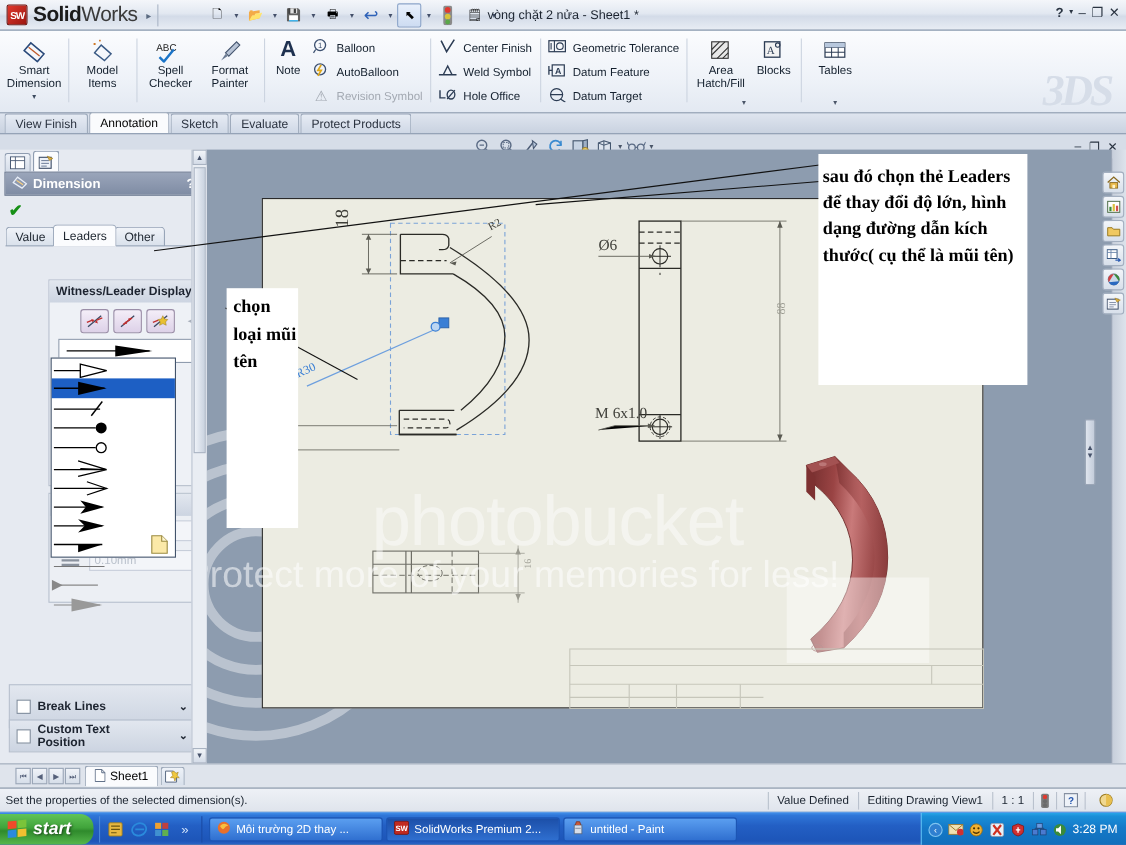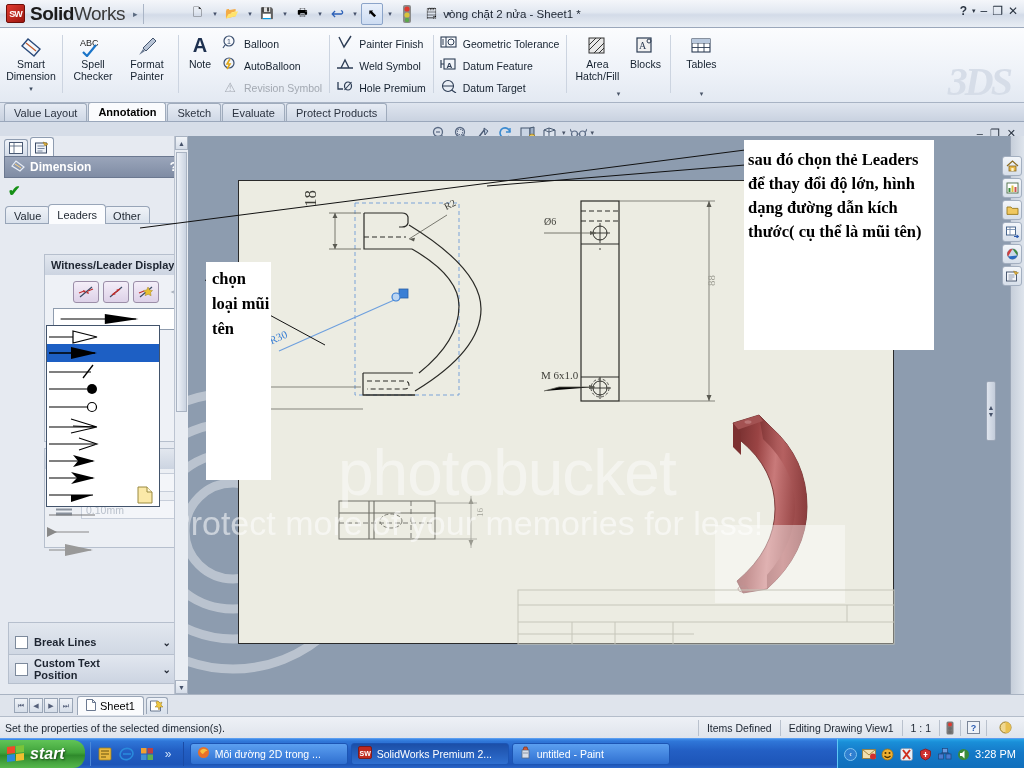--- a/index.html
+++ b/index.html
@@ -83,21 +83,21 @@
     display:flex; align-items:flex-end; padding-left:4px;
   }
   .tab{
     height:18px; padding:0 9px; display:flex;align-items:center;
     font-size:11px; color:#2b3340;
     background:linear-gradient(to bottom,#e7ecf4,#cfd8e6);
     border:1px solid #9fabbc; border-bottom:none;
     border-radius:3px 3px 0 0; margin-right:1px;
   }
   .tab.active{
-    background:#fafbfd; color:#000; font-weight:bold; height:19px;
+    background:#fafbfd; color:#000; font-weight:normal; height:19px;
   }
 
   
   .viewbar{
     position:absolute; left:0; top:122px; width:1024px; height:22px;
     background:#d6dde8;
     display:flex; align-items:center;
   }
   .viewbar .icons{ position:absolute; left:512px; transform:translateX(-50%); display:flex; align-items:center; gap:3px;}
   .vb-ic{ width:19px;height:18px;display:flex;align-items:center;justify-content:center;font-size:13px;color:#4a5568;}
@@ -385,20 +385,32 @@
             <path d="M3 11 L9 4 L21 14 L15 21 Z" fill="none" stroke="#2a4a7a" stroke-width="1.4"></path>
             <path d="M7 8 L17 16" stroke="#c05a2a" stroke-width="1.2"></path>
           </svg>
       </span>
       <span style="white-space:pre-line">Smart
 Dimension</span>
       <span class="dd">▾</span>
     </div>
   </div>
 
+  <div class="rgroup">
+    <div class="bigbtn">
+      <span class="gl">
+        <svg width="24" height="22" viewBox="0 0 24 22">
+            <path d="M5 13 L11 6 L20 14 L14 20 Z" fill="none" stroke="#3a5a84" stroke-width="1.3"></path>
+            <path d="M4 5 l2 0 M5 4 l0 2 M9 2 l1.6 0 M9.8 1.2 l0 1.6" stroke="#d07a2a" stroke-width="1.2"></path>
+          </svg>
+      </span>
+      <span style="white-space:pre-line">Model
+Items</span>
+    </div>
+  </div>
 
   <div class="rgroup">
     <div class="bigbtn">
       <span class="gl">
         <svg width="30" height="22" viewBox="0 0 30 22">
             <text x="2" y="11" font-size="9" font-family="Liberation Sans" fill="#222">ABC</text>
             <path d="M5 17 l4 4 l9 -11" fill="none" stroke="#1a74c8" stroke-width="2.2"></path>
           </svg>
       </span>
       <span style="white-space:pre-line">Spell
@@ -449,39 +461,39 @@
   </div>
 
   <div class="rgroup">
     <div class="smallcol">
       <div class="smallbtn">
         <span class="gl">
           <svg width="16" height="14" viewBox="0 0 16 14">
               <path d="M2 2 L7 12 L14 1" fill="none" stroke="#2c3c54" stroke-width="1.4"></path>
             </svg>
         </span>
-        <span>Painter Finish</span>
+        <span>Center Finish</span>
       </div>
       <div class="smallbtn">
         <span class="gl">
           <svg width="18" height="14" viewBox="0 0 18 14">
               <path d="M1 11 h16 M5 11 L9 3 L13 11" fill="none" stroke="#2c3c54" stroke-width="1.3"></path>
             </svg>
         </span>
         <span>Weld Symbol</span>
       </div>
       <div class="smallbtn">
         <span class="gl">
           <svg width="18" height="14" viewBox="0 0 18 14">
               <path d="M2 3 v7 h5" fill="none" stroke="#2c3c54" stroke-width="1.3"></path>
               <ellipse cx="12" cy="7" rx="3.5" ry="4" fill="none" stroke="#2c3c54" stroke-width="1.2"></ellipse>
               <path d="M8.5 11 L15.5 3" stroke="#2c3c54" stroke-width="1.1"></path>
             </svg>
         </span>
-        <span>Hole Premium</span>
+        <span>Hole Office</span>
       </div>
     </div>
   </div>
 
   <div class="rgroup">
     <div class="smallcol">
       <div class="smallbtn">
         <span class="gl">
           <svg width="18" height="14" viewBox="0 0 18 14">
               <rect x="1" y="2" width="15" height="10" fill="none" stroke="#2c3c54" stroke-width="1.1"></rect>
@@ -550,21 +562,21 @@
       </span>
       <span>Tables</span>
       <span class="grpdd">▾</span>
     </div>
   </div>
 
   <div class="ds-wm">3DS</div>
 </div>
 
 <div class="tabstrip">
-  <div class="tab">Value Layout</div>
+  <div class="tab">View Finish</div>
   <div class="tab active">Annotation</div>
   <div class="tab">Sketch</div>
   <div class="tab">Evaluate</div>
   <div class="tab">Protect Products</div>
 </div>
 
 <div class="viewbar">
   <div class="icons">
     <div class="vb-ic">
       <svg width="15" height="15" viewBox="0 0 15 15">
@@ -688,22 +700,22 @@
       <path d="M5 42 h52" stroke="#5a5a52" stroke-width="0.8"></path>
       <path d="M57 42 l-6 -2 v4 z" fill="#5a5a52"></path>
 
       <path d="M5 200 L20 196 h36" stroke="#5a5a52" stroke-width="0.8"></path>
       <path d="M56 196 l-6 -2 v4 z" fill="#5a5a52"></path>
 
       <path d="M80 10 h96 M80 210 h96" stroke="#5a5a52" stroke-width="0.7"></path>
       <path d="M170 10 v200" stroke="#5a5a52" stroke-width="0.7"></path>
       <path d="M170 10 l-2.5 6 h5 z M170 210 l-2.5 -6 h5 z" fill="#5a5a52"></path>
     </svg>
-    <div class="dimtxt" style="left:305px;top:35px;font-size:10px;">Ø6</div>
-    <div class="dimtxt" style="left:302px;top:188px;font-size:11px;">M 6x1.0</div>
+    <div class="dimtxt" style="left:305px;top:35px;font-size:14px;">Ø6</div>
+    <div class="dimtxt" style="left:302px;top:188px;font-size:14px;">M 6x1.0</div>
     <div class="dimtxt rot" style="left:466px;top:105px;font-size:11px;color:#9a9a90;">88</div>
 
     <svg style="position:absolute;left:90px;top:310px;" width="260" height="80" viewBox="0 0 260 80">
       <rect x="10" y="10" width="96" height="38" fill="none" stroke="#6e6e66" stroke-width="1"></rect>
       <path d="M10 22 h96" stroke="#6e6e66" stroke-width="1"></path>
       <path d="M10 32 h96" stroke="#6e6e66" stroke-width="0.9" stroke-dasharray="5,3"></path>
       <path d="M40 10 v38 M45 10 v38" stroke="#6e6e66" stroke-width="1.1"></path>
       <path d="M82 10 v38" stroke="#6e6e66" stroke-width="0.9" stroke-dasharray="5,3"></path>
       <ellipse cx="62" cy="30" rx="11" ry="7" fill="none" stroke="#6e6e66" stroke-width="0.9" stroke-dasharray="4,2"></ellipse>
       <path d="M106 12 h42 M106 48 h42" stroke="#9a9a90" stroke-width="0.7"></path>
@@ -1057,21 +1069,21 @@
     <svg width="14" height="12" viewBox="0 0 14 12">
         <path d="M0.5 1 h7 l3 3 v7 H0.5 Z" fill="#fff" stroke="#5a6a84" stroke-width="0.9"></path>
         <path d="M8 1 l2 2 l2 -1 l-1 3 l2 2 l-3 0 l-1 3 l-1 -3 l-3 0 l2 -2 l-1 -3 z" fill="#f0c840" stroke="#9a7a20" stroke-width="0.5"></path>
       </svg>
   </div>
 </div>
 
 <div class="statusbar">
   <div class="sb-left">Set the properties of the selected dimension(s).</div>
   <div class="sb-right">
-    <div class="sb-cell">Items Defined</div>
+    <div class="sb-cell">Value Defined</div>
     <div class="sb-cell">Editing Drawing View1</div>
     <div class="sb-cell">1 : 1</div>
     <div class="sb-ic">
       <svg width="8" height="14" viewBox="0 0 8 14">
           <rect x="0.5" y="0.5" width="7" height="13" rx="1.5" fill="#7a7a7a"></rect>
           <circle cx="4" cy="3.5" r="2" fill="#e03a2f"></circle>
           <circle cx="4" cy="7.5" r="1.8" fill="#6b6b6b"></circle>
           <circle cx="4" cy="11" r="1.8" fill="#6b6b6b"></circle>
         </svg>
     </div>
@@ -1124,21 +1136,21 @@
     <span class="ql-ic" style="color:#cfe2fa;font-size:12px;">»</span>
   </div>
   <div class="tb-items">
     <div class="tb-item">
       <span>
         <svg width="13" height="13" viewBox="0 0 13 13">
             <circle cx="6.5" cy="6.5" r="5.5" fill="#e8702a"></circle>
             <path d="M3 5 Q6.5 1 10.5 4.5 Q8 5 6.5 7.5 Q5 9 3 5 Z" fill="#f8c040"></path>
           </svg>
       </span>
-      <span>Môi đường 2D trong ...</span>
+      <span>Môi trường 2D thay ...</span>
     </div>
     <div class="tb-item active">
       <span>
         <svg width="14" height="13" viewBox="0 0 14 13">
             <rect x="0.5" y="0.5" width="13" height="12" rx="1.5" fill="#c02a20" stroke="#7a1410" stroke-width="0.8"></rect>
             <text x="1.5" y="9.5" font-size="7" font-family="Liberation Sans" font-weight="bold" fill="#fff">SW</text>
           </svg>
       </span>
       <span>SolidWorks Premium 2...</span>
     </div>

